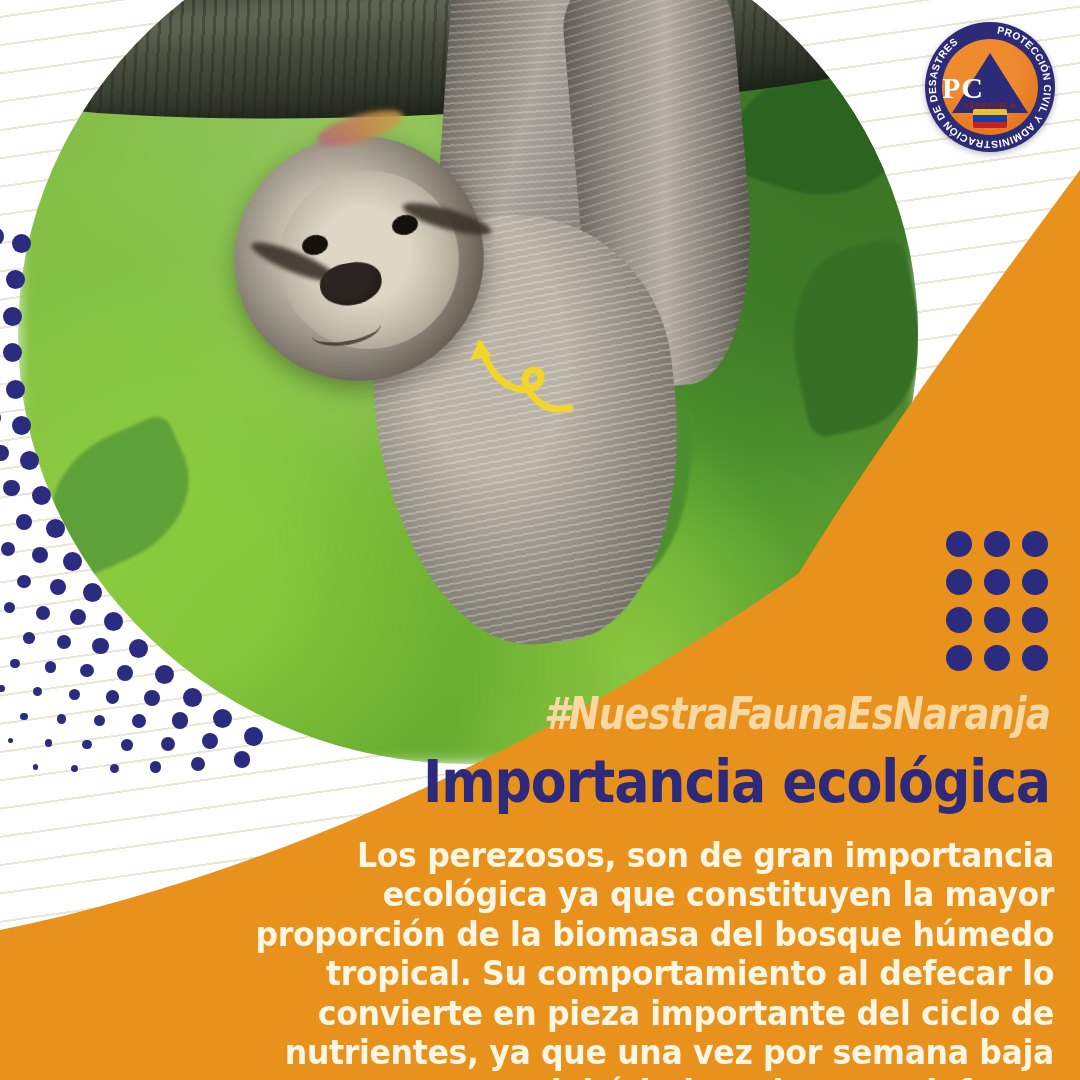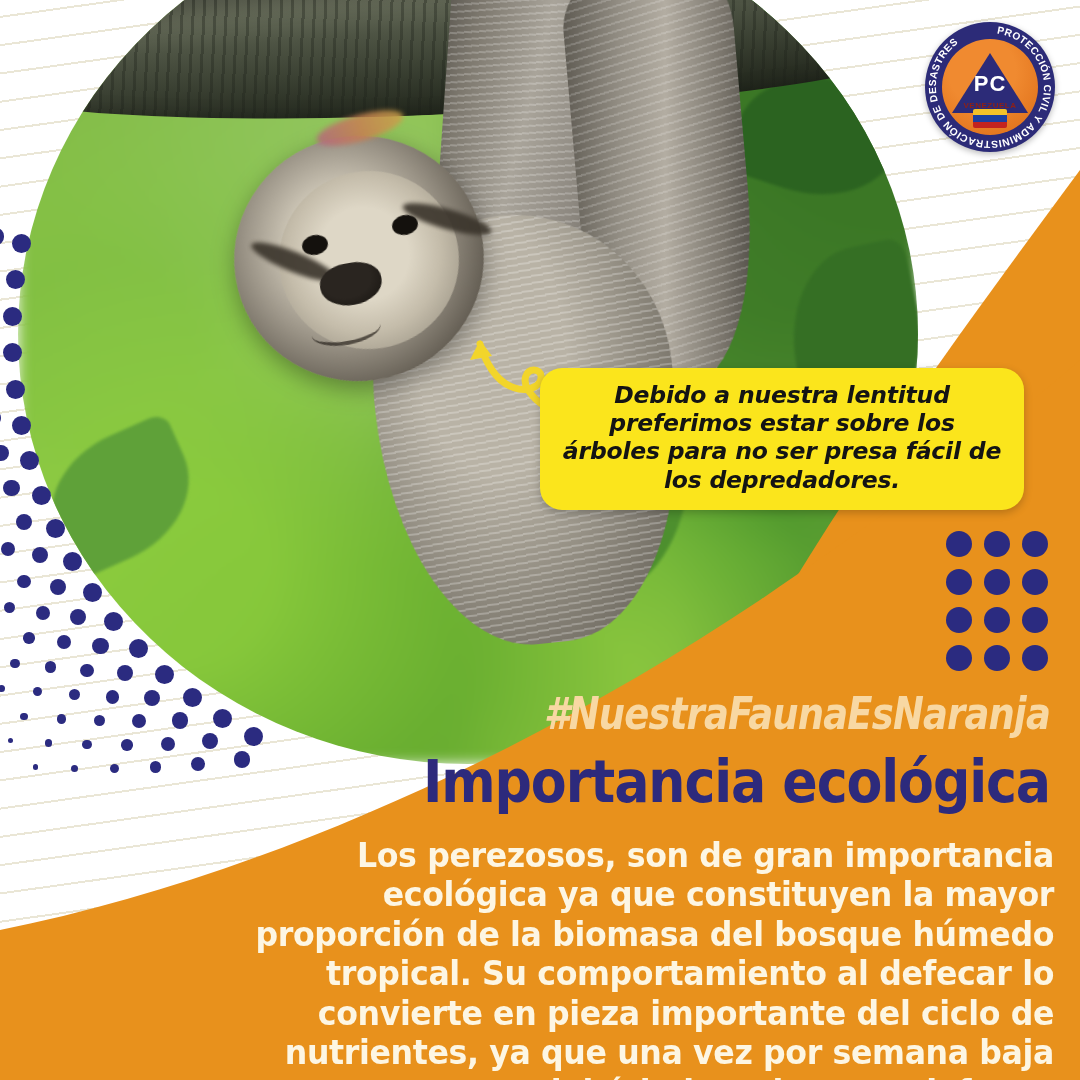--- a/index.html
+++ b/index.html
@@ -159,23 +159,23 @@
     position:absolute;left:17px;top:17px;width:96px;height:96px;border-radius:50%;
     background:radial-gradient(circle at 42% 34%, #f08a30 0 40%, #e3761f 78%, #c95f14 100%);
     overflow:hidden;
   }
   .logo .tri{
     position:absolute;left:50%;top:14px;transform:translateX(-50%);
     width:0;height:0;border-left:38px solid transparent;border-right:38px solid transparent;
     border-bottom:60px solid #2c2b78;
   }
   .logo .pc{
-    position:absolute;left:0;right:0;top:34px;text-align:center;
-    color:#fff;font-weight:bold;font-size:22px;line-height:1;
-    font-family:Liberation Sans, sans-serif;letter-spacing:1px;
+    position:absolute;left:0;right:0;top:34px;
+    color:#fff;font-weight:bold;font-size:30px;line-height:1;
+    font-family:Liberation Serif, serif;letter-spacing:1px;
   }
   .logo .vz{
     position:absolute;left:0;right:0;top:62px;text-align:center;
     color:#8d2118;font-weight:bold;font-size:8px;letter-spacing:.5px;
     font-family:"Liberation Sans",sans-serif;
   }
   .logo .flag{
     position:absolute;left:50%;transform:translateX(-50%);bottom:7px;
     width:34px;height:19px;border-radius:2px;overflow:hidden;
     background:linear-gradient(#f2c12a 0 33.3%, #1b3fa0 33.3% 66.6%, #c3231f 66.6% 100%);
@@ -369,21 +369,18 @@
   </div>
 
   <div class="arrow">
     <svg width="130" height="120" viewBox="0 0 130 120" xmlns="http://www.w3.org/2000/svg">
       <path d="M118,78 C96,82 86,74 76,60 C70,50 74,40 82,40 C90,40 92,50 84,56
                C72,64 52,58 40,40 C34,31 30,22 28,14" fill="none" stroke="#f2d52a" stroke-width="7" stroke-linecap="round"></path>
       <path d="M28,10 L18,30 L40,26 Z" fill="#f2d52a"></path>
     </svg>
   </div>
 
-  <div class="bubble">
-    <p>Debido a nuestra lentitud preferimos estar sobre los árboles para no ser presa fácil de los depredadores.</p>
-  </div>
 
   <div class="hashtag">#NuestraFaunaEsNaranja</div>
   <div class="title">Importancia ecológica</div>
   <div class="body-copy">Los perezosos, son de gran importancia ecológica ya que constituyen la mayor proporción de la biomasa del bosque húmedo tropical. Su comportamiento al defecar lo convierte en pieza importante del ciclo de nutrientes, ya que una vez por semana baja del árbol a orinar y a defecar.</div>
 
 </div>
 
 </body></html>

